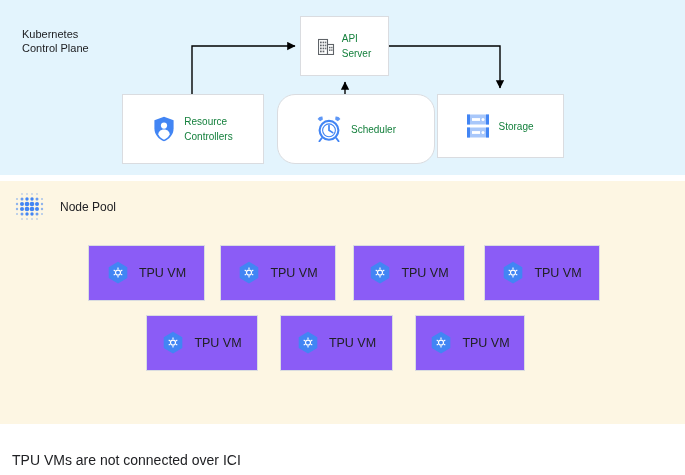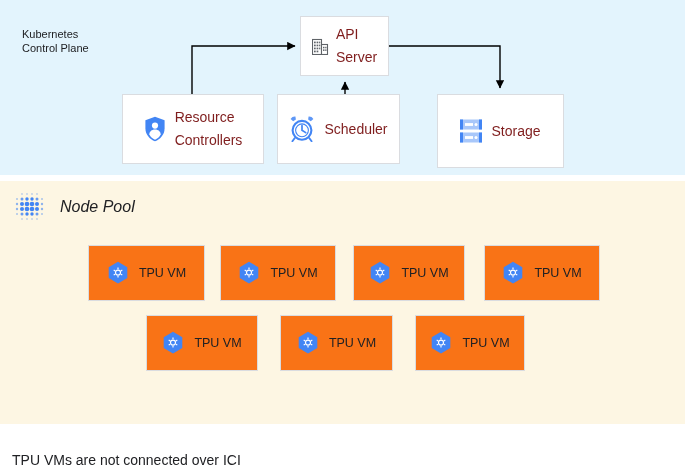--- a/index.html
+++ b/index.html
@@ -40,22 +40,21 @@
     line-height: 14px;
     white-space: pre-line;
   }
   #control-plane-label {
     left: 22px;
     top: 27px;
   }
   #node-pool-label {
     left: 60px;
     top: 200px;
-    font-size: 16px;
-    font-style: italic;
+    font-size: 12px;
   }
 
   
   #node-pool-icon {
     position: absolute;
     left: 13px;
     top: 191px;
     width: 34px;
     height: 34px;
   }
@@ -65,49 +64,49 @@
     position: absolute;
     background: #ffffff;
     border: 1px solid #dadce0;
     box-sizing: border-box;
     display: flex;
     align-items: center;
     justify-content: center;
     gap: 9px;
   }
   .box-label {
-    font-size: 14px;
-    color: #7f1d1d;
-    line-height: 23px;
+    font-size: 10px;
+    color: #15803d;
+    line-height: 15px;
     white-space: pre-line;
   }
   .box-icon {
     flex: 0 0 auto;
     display: block;
   }
 
   
   #api-server-box {
     left: 300px; top: 16px; width: 89px; height: 60px;
     gap: 7px;
   }
   #resource-controllers-box {
     left: 122px; top: 94px; width: 142px; height: 70px;
   }
   #scheduler-box {
-    left: 277px; top: 94px; width: 123px; height: 70px;
+    left: 277px; top: 94px; width: 158px; height: 70px; border-radius: 18px;
   }
   #storage-box {
-    left: 437px; top: 94px; width: 127px; height: 74px;
+    left: 437px; top: 94px; width: 127px; height: 64px;
   }
 
   
   .tpu-box {
     position: absolute;
-    background: #f97316;
+    background: #8b5cf6;
     border: 1px solid #dadce0;
     box-sizing: border-box;
     display: flex;
     align-items: center;
     justify-content: center;
     gap: 10px;
     height: 56px;
   }
   .tpu-label {
     font-size: 12.5px;

